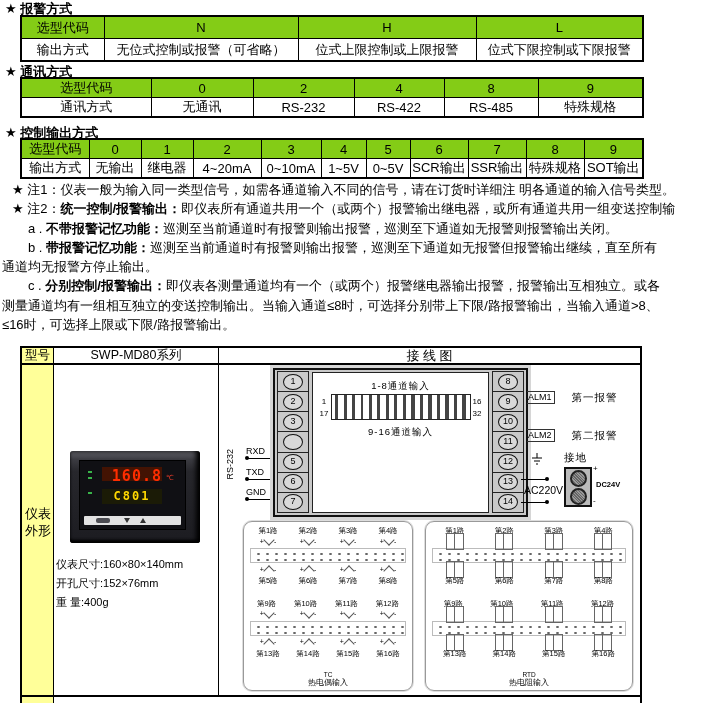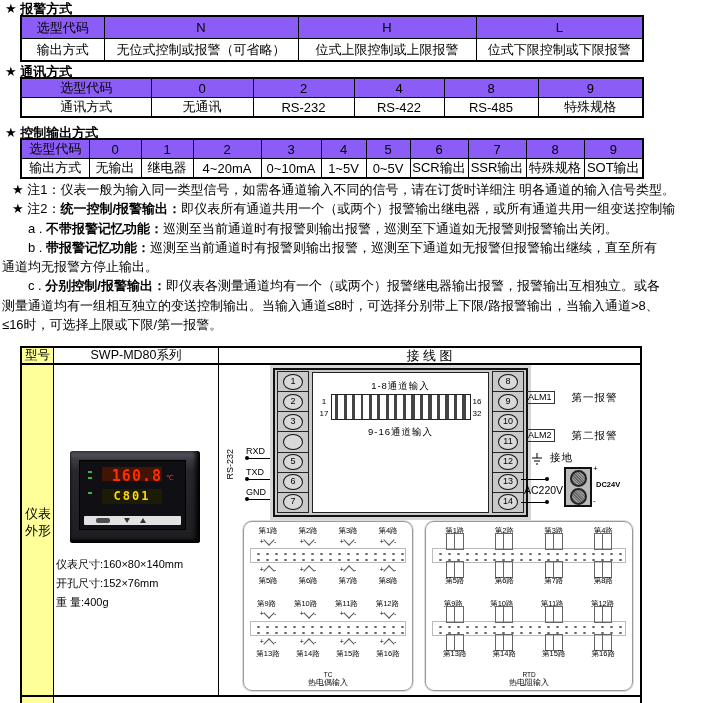--- a/index.html
+++ b/index.html
@@ -7,21 +7,21 @@
         font-family:"Liberation Sans","DejaVu Sans",sans-serif;color:#000;}
   .sec-title{position:absolute;left:5px;font-size:13px;font-weight:bold;white-space:nowrap;}
   #st1{top:0px}#st2{top:63px}#st3{top:124px}
 
   table.spec{position:absolute;left:20px;width:622px;border-collapse:collapse;table-layout:fixed;
              border:2px solid #000;background:#fff;}
   .t1{top:15px}.t2{top:77px}.t3{top:138px}
   table.spec td{border:1px solid #000;text-align:center;font-size:13px;padding:0;
                 overflow:hidden;white-space:nowrap;}
   .t1 td{height:21px}.t2 td{height:18px}.t3 td{height:18px;font-size:12px}
-  tr.yl td{background:#8b5cf6;}
+  tr.yl td{background:#84cc16;}
   td.la{text-align:left;padding-left:2px;}
 
   .notes{position:absolute;left:2px;top:180px;width:707px;font-size:13px;line-height:19.3px;
          white-space:nowrap;overflow:hidden;}
   .nl b{font-weight:bold;}
   .ind-a{padding-left:10px}.ind-b{padding-left:0}.ind-c{padding-left:26px}
 
   
   .bt{position:absolute;left:20px;top:346px;width:618px;height:420px;border:2px solid #000;background:#fff;}
   .bt .cell{position:absolute;overflow:hidden;}
@@ -77,21 +77,21 @@
       background:repeating-linear-gradient(90deg,#fff 0,#fff 2px,#444 2px,#444 5px,#fff 5px,#fff 8.5px);
       background-origin:content-box;padding:1px;}
   .crow+.crow .sq{border-top:none;}
   .siglab{position:absolute;font-size:9px;}
   .rs232{position:absolute;left:6px;top:84px;font-size:9px;writing-mode:vertical-rl;transform:rotate(180deg);}
   .lead{position:absolute;height:1px;background:#000;}
   .lead:before{content:"";position:absolute;left:-2px;top:-2px;width:4px;height:4px;border-radius:50%;background:#000;}
   .almgrp{position:absolute;left:308px;display:flex;align-items:flex-start;gap:17px;}
   .almbox{font-size:9px;border:1px solid #333;border-left:none;padding:0 2px 1px 1px;position:relative;}
   .almtxt{font-size:10.5px;letter-spacing:1px;}
-  .gndgrp{position:absolute;left:312px;top:86px;display:flex;align-items:center;gap:6px;}
+  .gndgrp{position:absolute;left:312px;top:86px;display:flex;align-items:center;gap:20px;}
   .gndtxt{font-size:10.5px;letter-spacing:1px;}
   .acline{position:absolute;left:302px;width:26px;height:1px;background:#000;}
   .acline:after{content:"";position:absolute;right:-2px;top:-2px;width:4px;height:4px;border-radius:50%;background:#000;}
   .aclab{position:absolute;left:305px;top:119px;font-size:10.5px;}
   .dcblock{position:absolute;left:345px;top:102px;width:24px;height:36px;border:2px solid #111;
            background:#bbb;display:flex;flex-direction:column;align-items:center;justify-content:space-around;}
   .dccirc{width:13px;height:13px;border:2px solid #222;border-radius:50%;
           background:repeating-linear-gradient(45deg,#999 0,#999 1px,#666 1px,#666 2px);}
   .pmlab{position:absolute;left:374px;font-size:8px;}
   .dclab{position:absolute;left:377px;top:115px;font-size:7.5px;font-weight:bold;}
@@ -222,21 +222,21 @@
     </table>
 
   <div class="notes">
     <div class="nl ind-a"><span>★ 注1：</span><b></b><span>仪表一般为输入同一类型信号，如需各通道输入不同的信号，请在订货时详细注 明各通道的输入信号类型。</span></div>
     <div class="nl ind-a"><span>★ 注2：</span><b>统一控制/报警输出：</b><span>即仪表所有通道共用一个（或两个）报警输出继电器，或所有通道共用一组变送控制输</span></div>
     <div class="nl ind-c"><span>a . </span><b>不带报警记忆功能：</b><span>巡测至当前通道时有报警则输出报警，巡测至下通道如无报警则报警输出关闭。</span></div>
     <div class="nl ind-c"><span>b . </span><b>带报警记忆功能：</b><span>巡测至当前通道时有报警则输出报警，巡测至下通道如无报警但报警输出继续，直至所有</span></div>
     <div class="nl ind-b"><span></span><b></b><span>通道均无报警方停止输出。</span></div>
     <div class="nl ind-c"><span>c . </span><b>分别控制/报警输出：</b><span>即仪表各测量通道均有一个（或两个）报警继电器输出报警，报警输出互相独立。或各</span></div>
     <div class="nl ind-b"><span></span><b></b><span>测量通道均有一组相互独立的变送控制输出。当输入通道≤8时，可选择分别带上下限/路报警输出，当输入通道&gt;8、</span></div>
-    <div class="nl ind-b"><span></span><b></b><span>≤16时，可选择上限或下限/第一报警。</span></div>
+    <div class="nl ind-b"><span></span><b></b><span>≤16时，可选择上限或下限/路报警输出。</span></div>
   </div>
 
   <div class="bt">
     <div class="cell c-h1">型号</div>
     <div class="cell c-h2">SWP-MD80系列</div>
     <div class="cell c-h3">接 线 图</div>
     <div class="hl1"></div>
 
     <div class="cell c-b1">
       <div class="shape-label">

